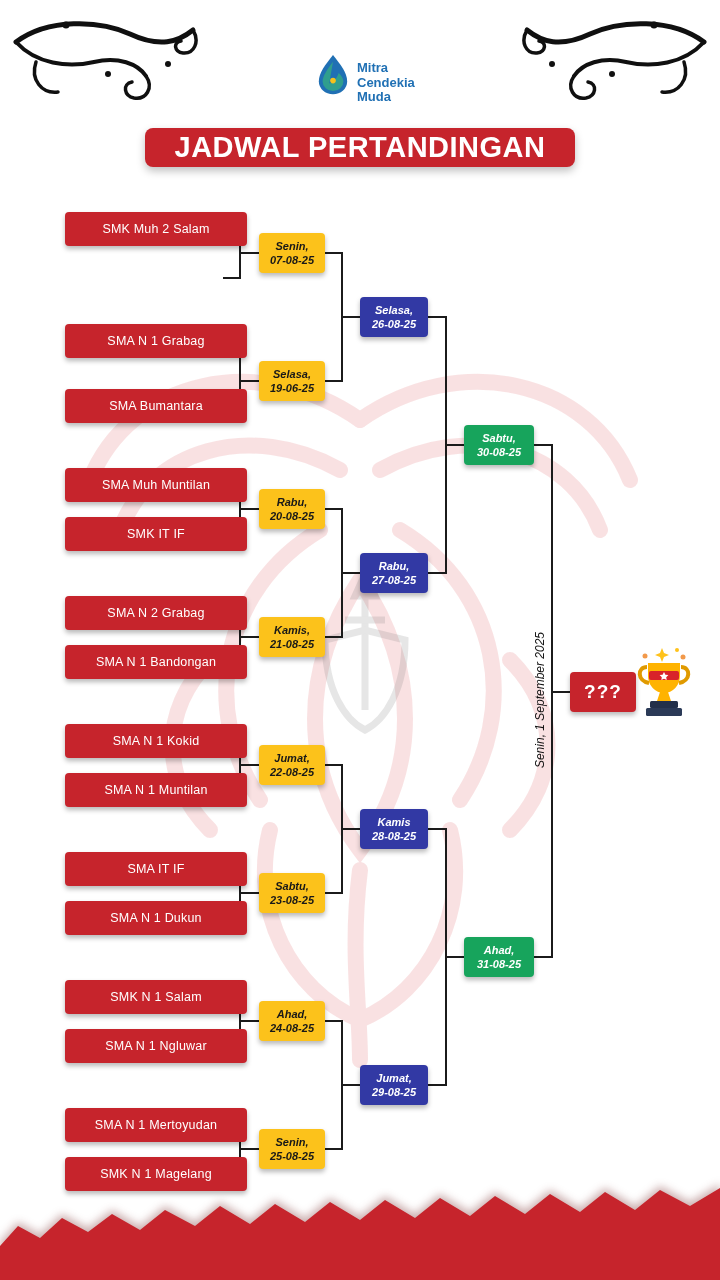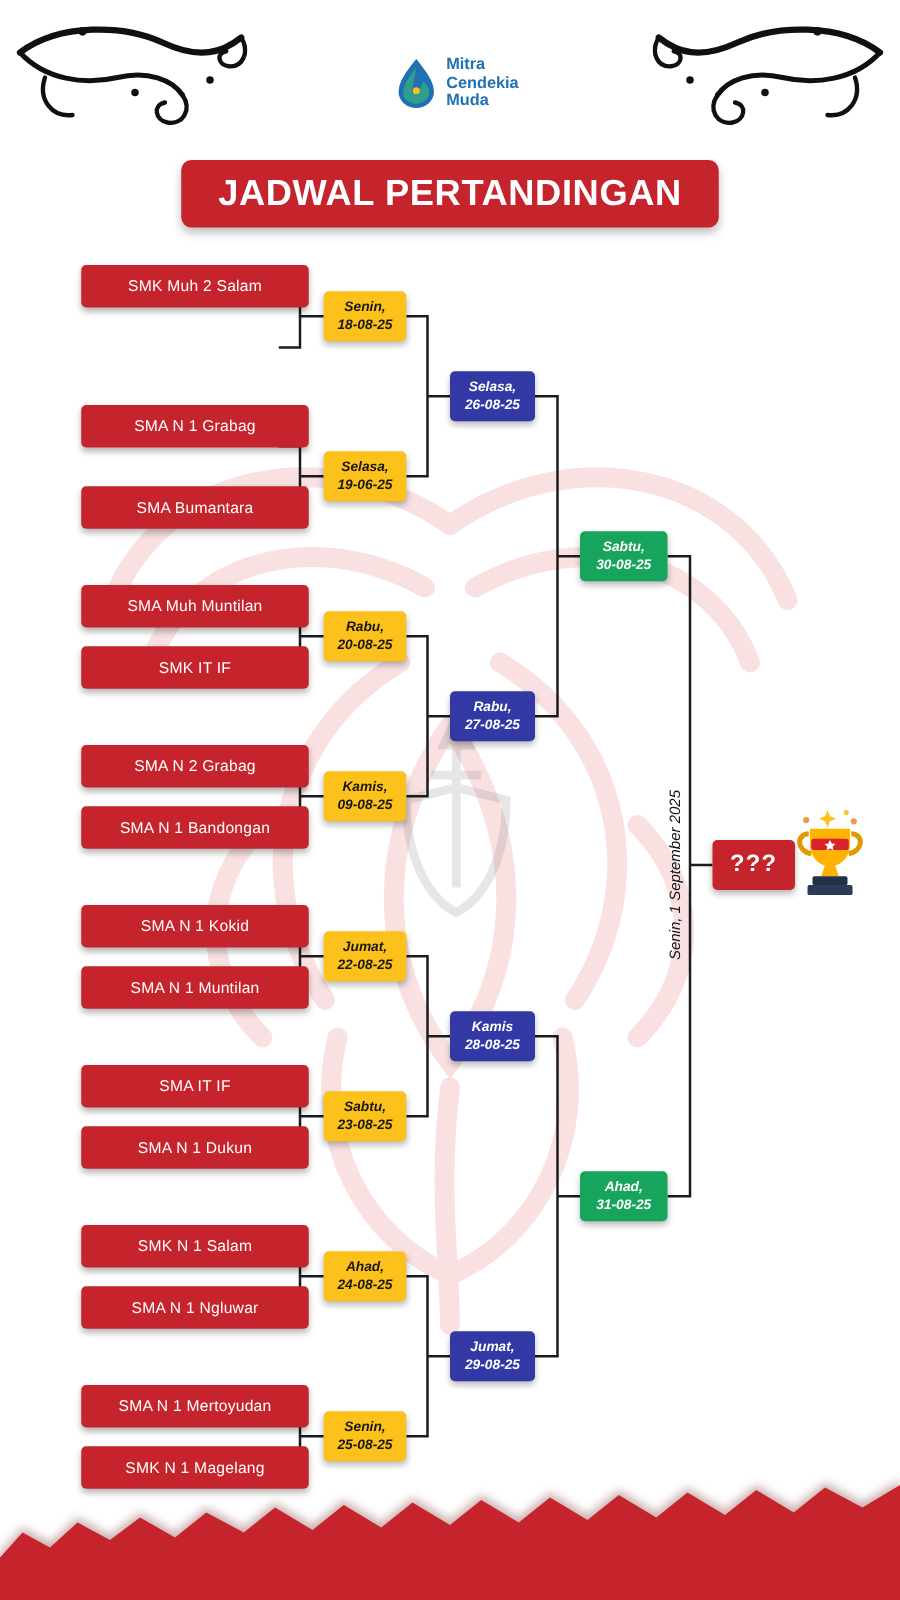--- a/index.html
+++ b/index.html
@@ -7,23 +7,23 @@
   body { font-family:"Liberation Sans", sans-serif; }
   .poster {
     position:relative; width:720px; height:1280px; margin:0 auto;
     background:#ffffff; overflow:hidden;
     --red:#C6242C; --yellow:#FCC21B; --blue:#3239A4; --green:#17A45C;
   }
   .flourish { position:absolute; top:12px; z-index:4; }
   .flourish.left { left:8px; }
   .flourish.right { right:8px; transform:scaleX(-1); }
   .logo { position:absolute; left:316px; top:44px; display:flex; align-items:center; gap:7px; z-index:4; }
-  .logo-text { width:78px; color:#2070B4; font-weight:bold; font-size:13px; line-height:1.12; }
+  .logo-text { width:78px; color:#2070B4; font-weight:bold; font-size:13px; line-height:1.12;margin-top:17px; }
   .title-banner {
-    position:absolute; left:145px; top:128px; width:430px; height:54px;
+    position:absolute; left:145px; top:128px; width:430px; height:39px;
     background:var(--red); border-radius:8px; display:flex; align-items:center; justify-content:center;
     color:#fff; font-weight:bold; font-size:29px; letter-spacing:.5px;
     box-shadow:0 4px 8px rgba(0,0,0,.25); z-index:4;
   }
   .team {
     position:absolute; left:65px; width:182px; height:34px;
     background:var(--red); color:#fff; border-radius:4px;
     display:flex; align-items:center; justify-content:center;
     font-size:12.5px; letter-spacing:.2px; white-space:nowrap;
     box-shadow:0 3px 5px rgba(0,0,0,.28); z-index:3;
@@ -146,33 +146,33 @@
   <div class="team" style="top:773px">SMA N 1 Muntilan</div>
   <div class="team" style="top:852px">SMA IT IF</div>
   <div class="team" style="top:901px">SMA N 1 Dukun</div>
   <div class="team" style="top:980px">SMK N 1 Salam</div>
   <div class="team" style="top:1029px">SMA N 1 Ngluwar</div>
   <div class="team" style="top:1108px">SMA N 1 Mertoyudan</div>
   <div class="team" style="top:1157px">SMK N 1 Magelang</div>
 
   <div class="datebox r1" style="top:233px">
     <span>Senin,</span>
-    <span>18-08-25</span>
+    <span>07-08-25</span>
   </div>
   <div class="datebox r1" style="top:361px">
     <span>Selasa,</span>
     <span>19-06-25</span>
   </div>
   <div class="datebox r1" style="top:489px">
     <span>Rabu,</span>
     <span>20-08-25</span>
   </div>
   <div class="datebox r1" style="top:617px">
     <span>Kamis,</span>
-    <span>09-08-25</span>
+    <span>21-08-25</span>
   </div>
   <div class="datebox r1" style="top:745px">
     <span>Jumat,</span>
     <span>22-08-25</span>
   </div>
   <div class="datebox r1" style="top:873px">
     <span>Sabtu,</span>
     <span>23-08-25</span>
   </div>
   <div class="datebox r1" style="top:1001px">

